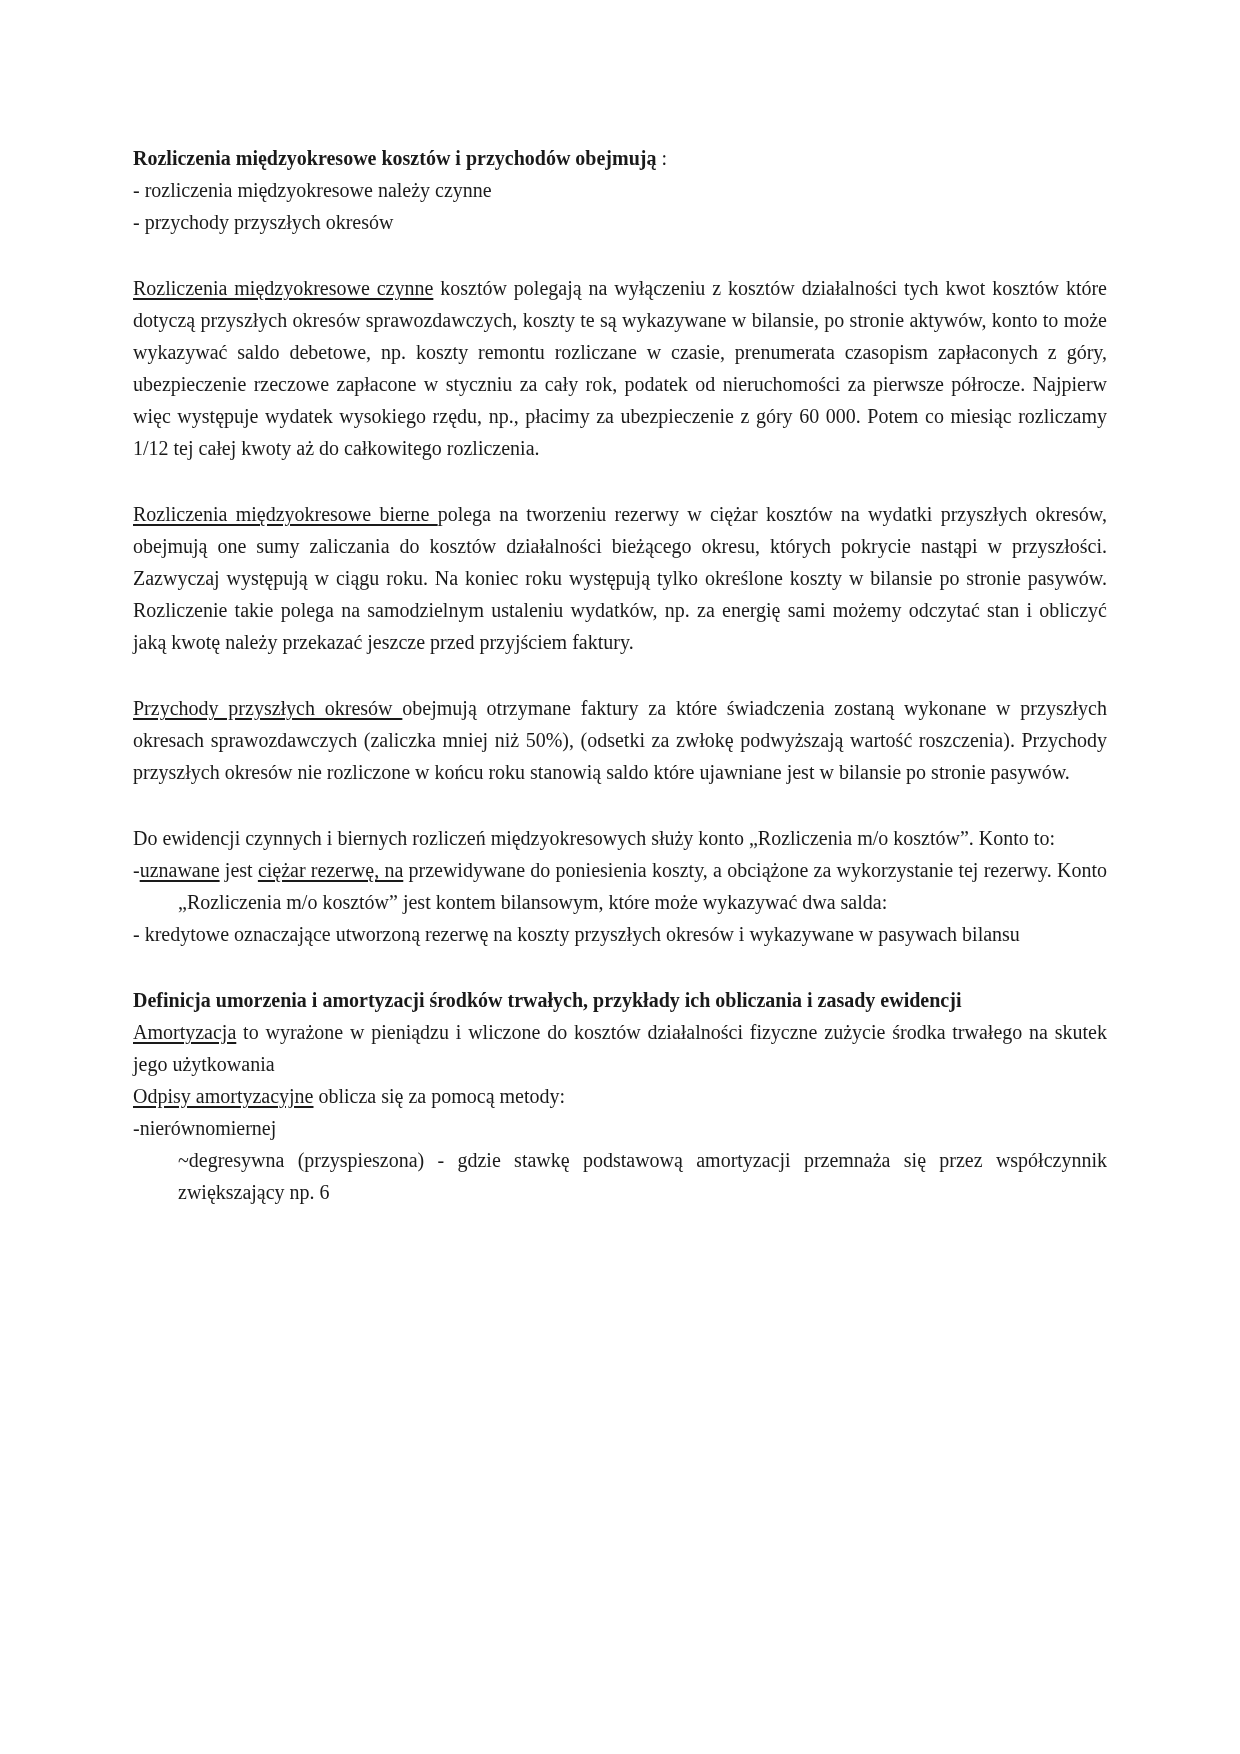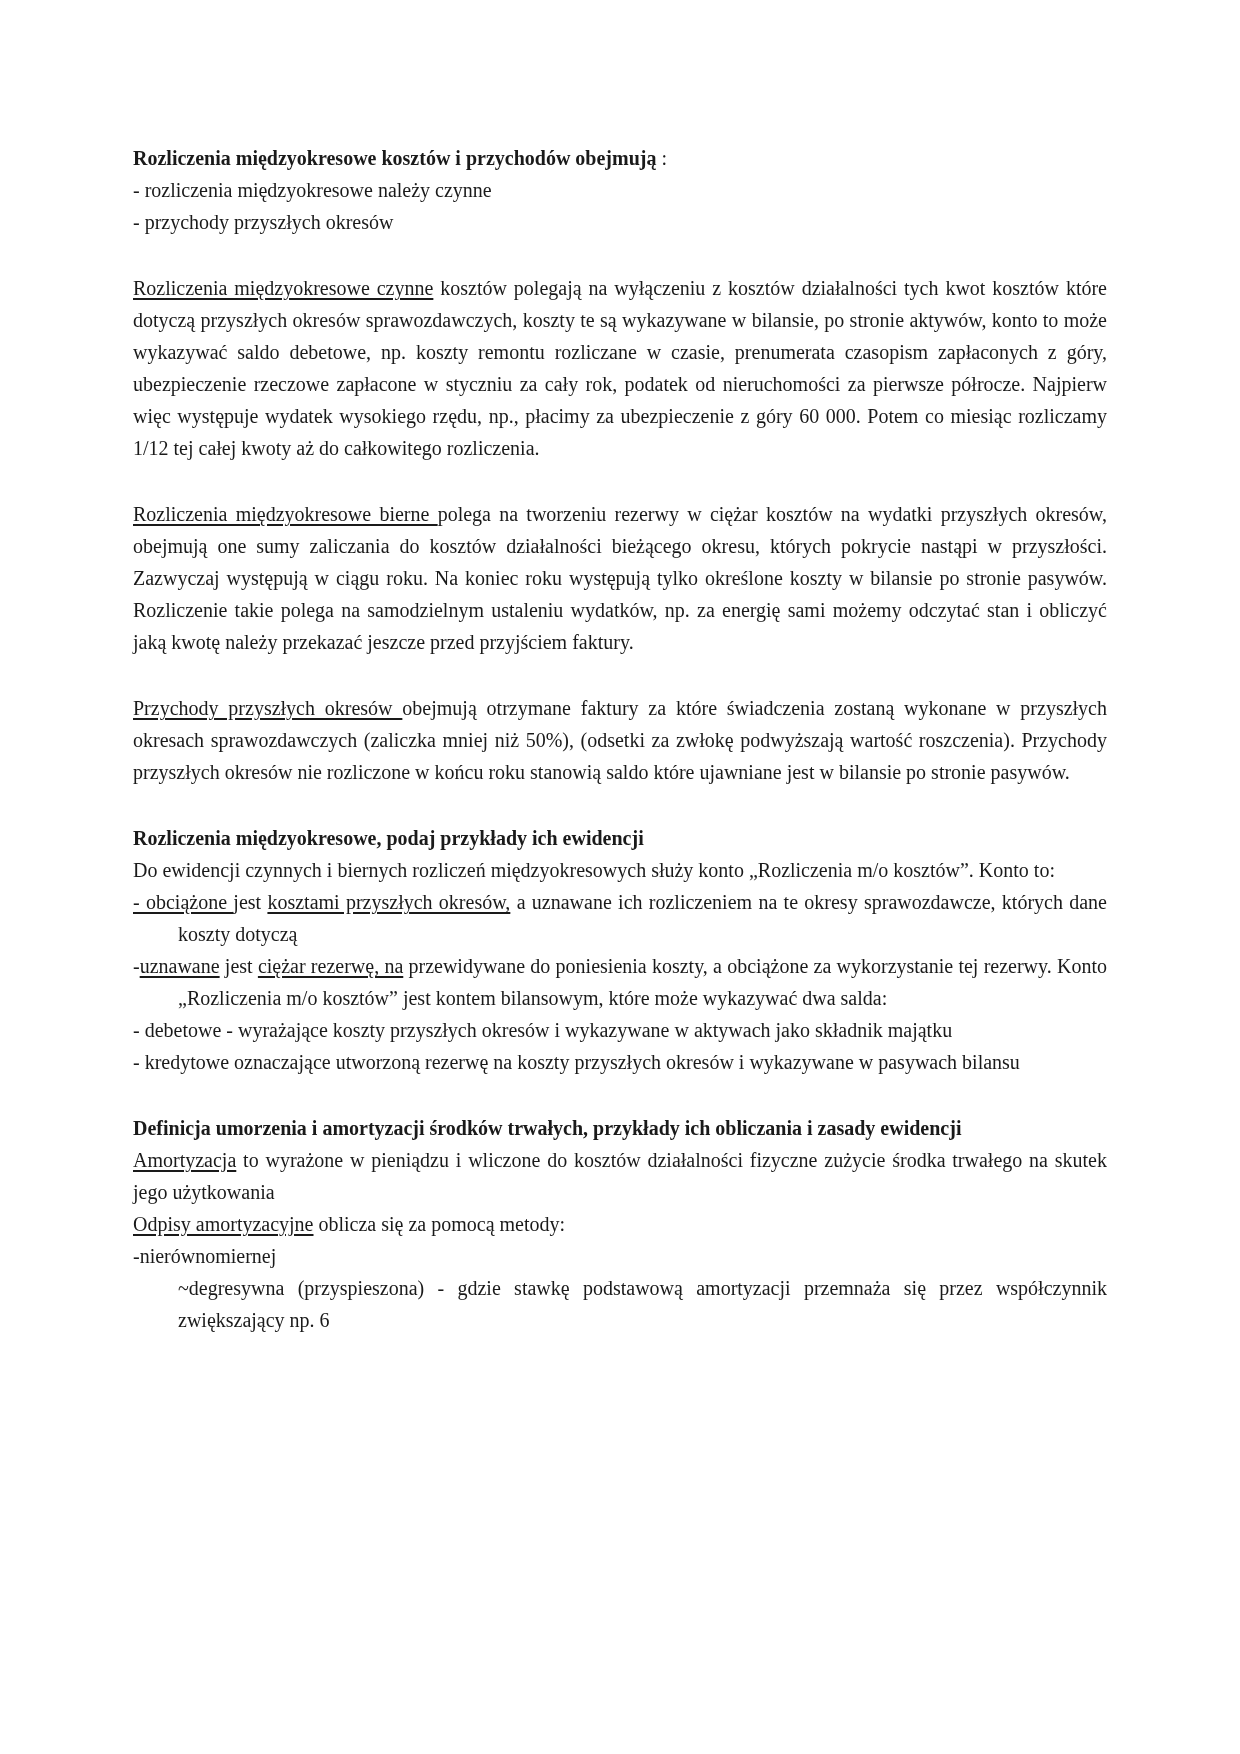--- a/index.html
+++ b/index.html
@@ -48,28 +48,25 @@
   <div class="gap"></div>
 
   <p class="just"><u>Rozliczenia międzyokresowe bierne </u><span>polega na tworzeniu rezerwy w ciężar kosztów na wydatki przyszłych okresów, obejmują one sumy zaliczania do kosztów działalności bieżącego okresu, których pokrycie nastąpi w przyszłości. Zazwyczaj występują w ciągu roku. Na koniec roku występują tylko określone koszty w bilansie po stronie pasywów. Rozliczenie takie polega na samodzielnym ustaleniu wydatków, np. za energię sami możemy odczytać stan i obliczyć jaką kwotę należy przekazać jeszcze przed przyjściem faktury.</span></p>
 
   <div class="gap"></div>
 
   <p class="just"><u>Przychody przyszłych okresów </u><span>obejmują otrzymane faktury za które świadczenia zostaną wykonane w przyszłych okresach sprawozdawczych (zaliczka mniej niż 50%), (odsetki za zwłokę podwyższają wartość roszczenia). Przychody przyszłych okresów nie rozliczone w końcu roku stanowią saldo które ujawniane jest w bilansie po stronie pasywów.</span></p>
 
   <div class="gap"></div>
 
-  <p class="bold">Rozliczenia międzyokresowe, podaj przykłady ich ewidencji</p>
   <p class="just">Do ewidencji czynnych i biernych rozliczeń międzyokresowych służy konto „Rozliczenia m/o kosztów”. Konto to:</p>
 
-  <p class="hang just"><u>- obciążone </u><span>jest </span><u>kosztami przyszłych okresów,</u><span> a uznawane ich rozliczeniem na te okresy sprawozdawcze, których dane koszty dotyczą</span></p>
 
   <p class="hang just"><span>-</span><u>uznawane</u><span> jest </span><u>ciężar rezerwę, na</u><span> przewidywane do poniesienia koszty, a obciążone za wykorzystanie tej rezerwy. Konto „Rozliczenia m/o kosztów” jest kontem bilansowym, które może wykazywać dwa salda:</span></p>
 
-  <p class="hang just">- debetowe  - wyrażające koszty przyszłych okresów i wykazywane w aktywach jako składnik majątku</p>
 
   <p class="hang just">- kredytowe oznaczające utworzoną rezerwę na koszty przyszłych okresów i wykazywane w pasywach bilansu</p>
 
   <div class="gap"></div>
 
   <p class="bold just">Definicja umorzenia i amortyzacji środków trwałych, przykłady ich obliczania i zasady ewidencji</p>
 
 
   <p class="just"><u>Amortyzacja</u><span> to wyrażone w pieniądzu i wliczone do kosztów działalności fizyczne zużycie środka trwałego na skutek jego użytkowania</span></p>
 

